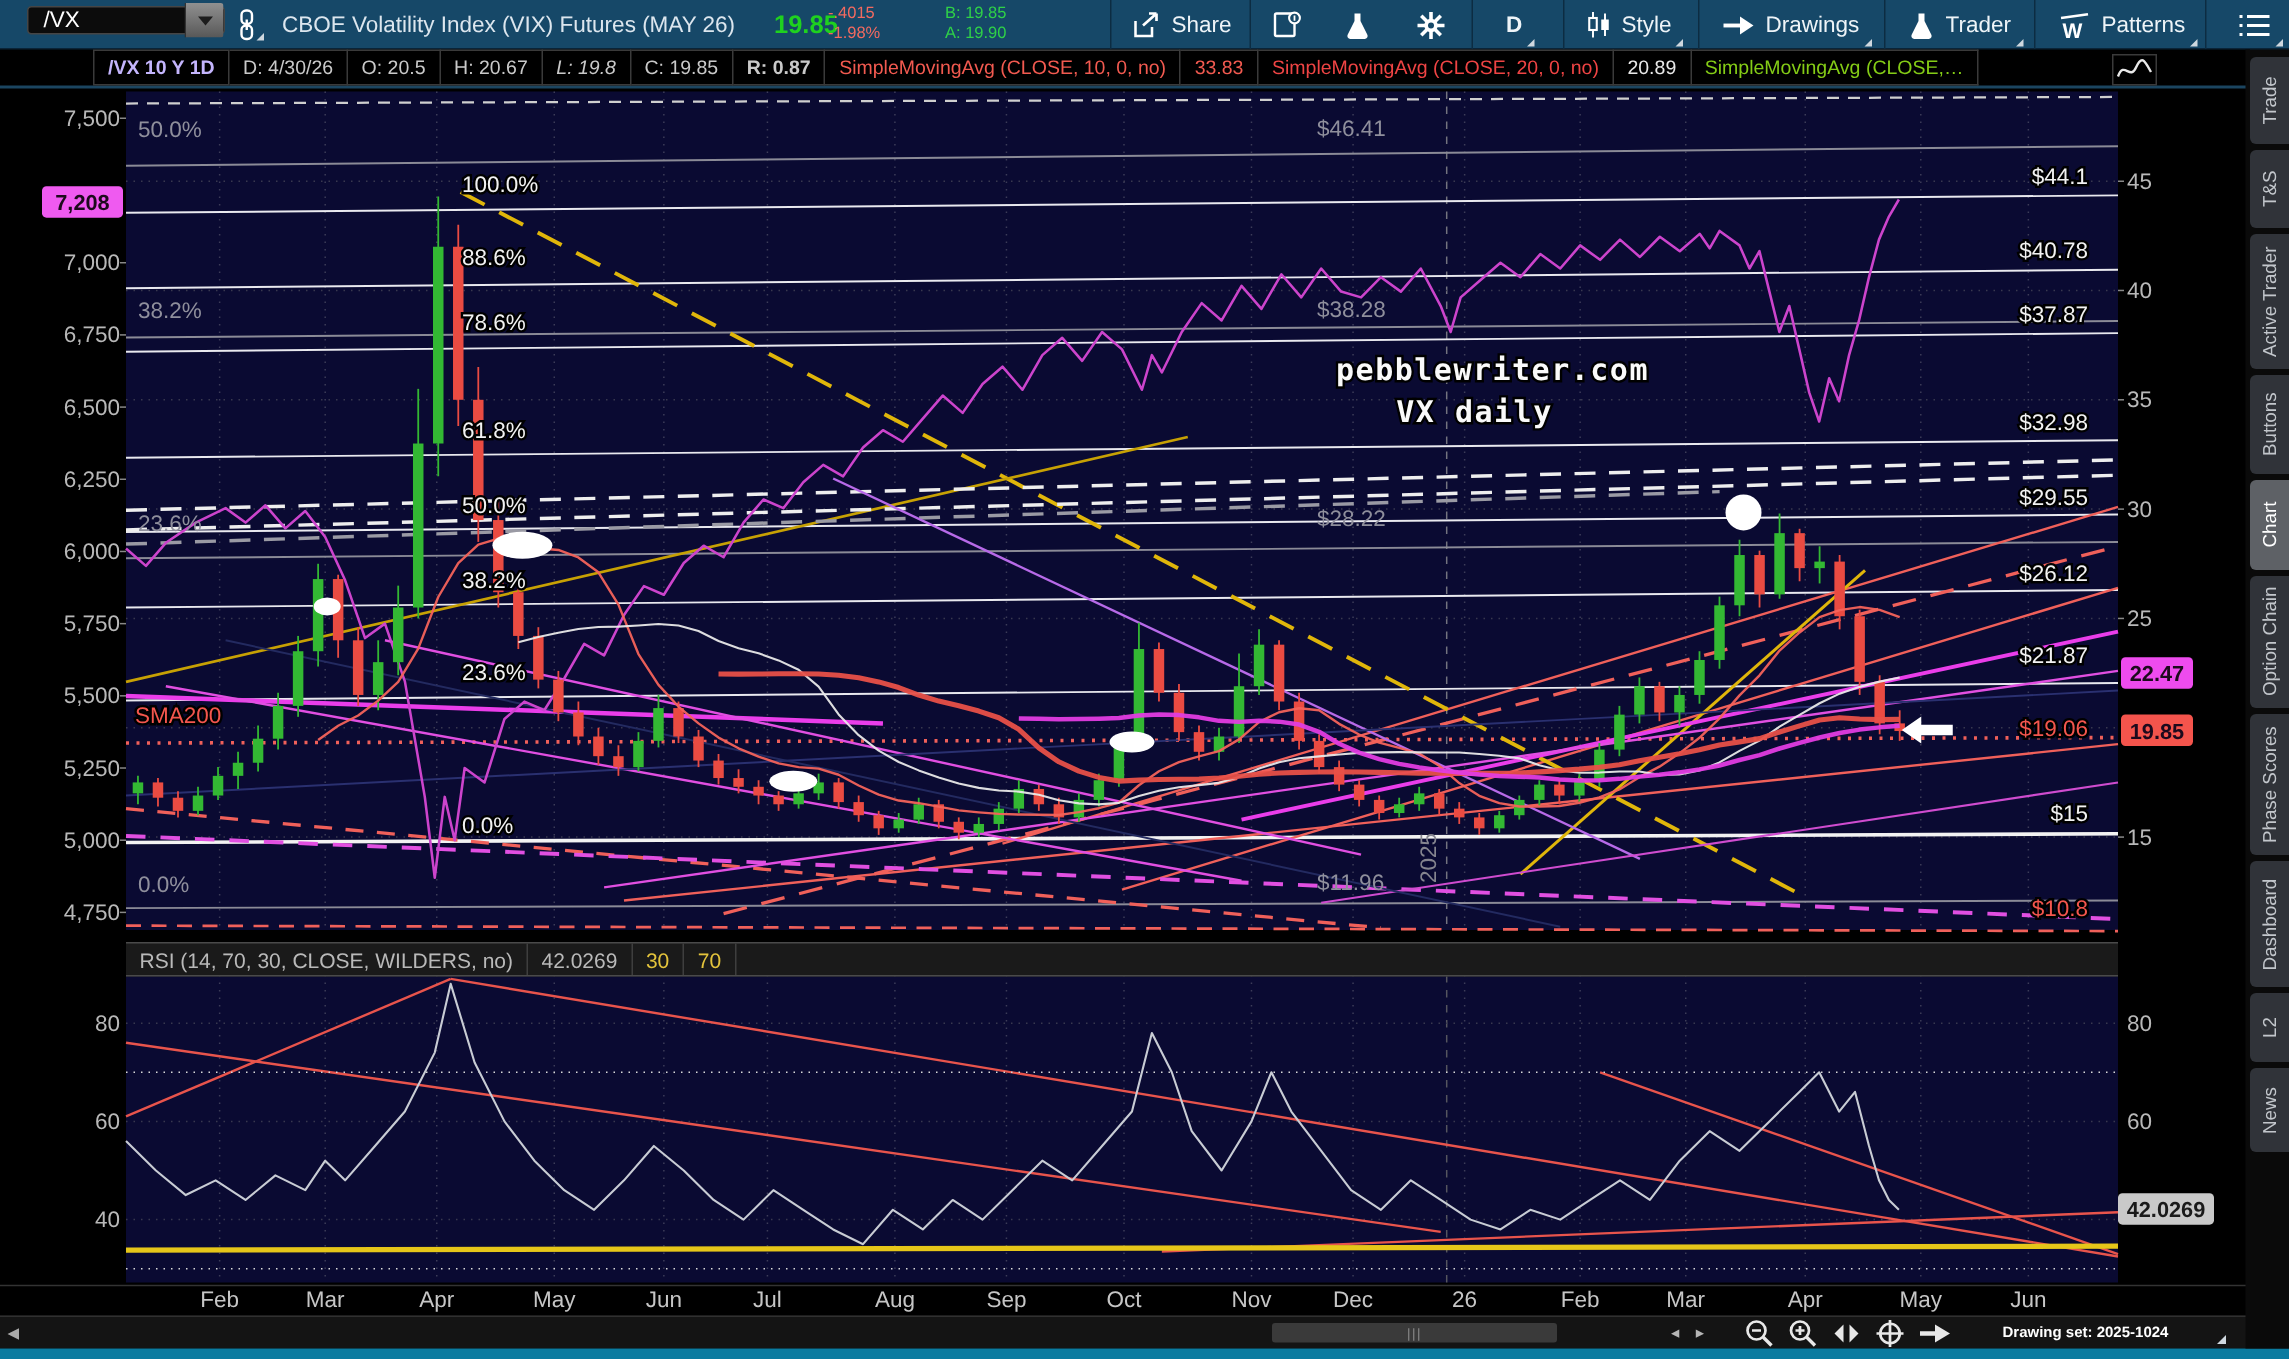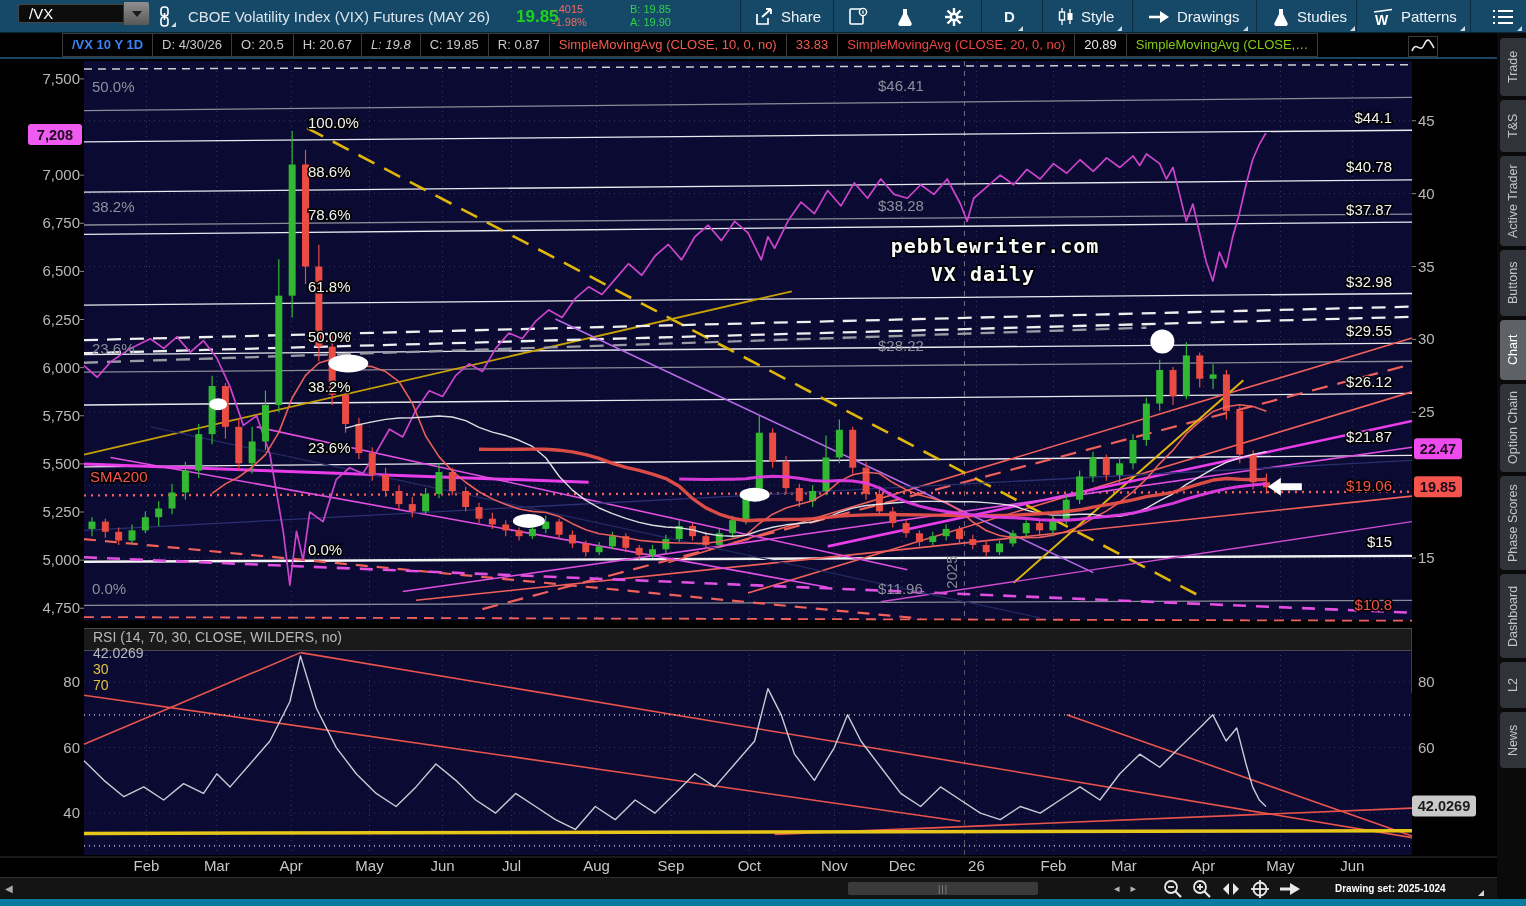--- a/index.html
+++ b/index.html
@@ -35,22 +35,22 @@
     line-height:22px; padding:0 9px; white-space:nowrap; }
   .hcell:first-child { border-left:1px solid #3a3a3a; color:#fff; font-weight:bold; }
   .hicon { position:absolute; left:1408px; top:36px; width:30px; height:21px; border:1px solid #3a3a3a;
     display:flex; align-items:center; justify-content:center; }
 
   
   #chart { position:absolute; left:0; top:59px; }
 
   
   .rsi-header { position:absolute; left:84px; top:628px; width:1328px; height:23px; background:#1a1a1a;
-    border-top:1px solid #4a4a4a; border-bottom:1px solid #4a4a4a; display:flex; 
-    font-size:14px; color:#b9b9b9;flex-direction:column; }
+    border-top:1px solid #4a4a4a; border-bottom:1px solid #4a4a4a; display:flex; align-items:center;
+    font-size:14px; color:#b9b9b9; }
   .rsi-header .seg { padding:0 9px; height:100%; display:flex; align-items:center; border-right:1px solid #3e3e3e; }
   .rsi-header .lvl { color:#e3c33c; }
 
   
   .statusbar { position:absolute; left:0; top:877px; width:1526px; height:22px; background:#141414;
     border-top:1px solid #303030; }
   .sb-left-arrow { position:absolute; left:5px; top:5px; color:#aaa; font-size:10px; }
   .sb-thumb { position:absolute; left:848px; top:4px; width:190px; height:13px; background:#3a3a3a;
     border-radius:2px; display:flex; align-items:center; justify-content:center; color:#8a8a8a;
     font-size:9px; letter-spacing:1px; }
@@ -157,21 +157,21 @@
         <path d="M12 1 L21 7 L12 13 Z" fill="#fff"></path>
       </svg>
       <span>Drawings</span>
       <span class="corner"></span>
     </div>
     <div class="tb-sep" style="left:1256px"></div>
     <div class="tbtn" style="left:1262px">
       <svg width="18" height="20" viewBox="0 0 18 20">
         <path d="M7 2 h4 v5 l4.5 9 a2 2 0 0 1 -1.8 3 h-9.4 a2 2 0 0 1 -1.8 -3 L7 7 Z" fill="#fff"></path>
       </svg>
-      <span>Studies</span>
+      <span>Trader</span>
       <span class="corner"></span>
     </div>
     <div class="tb-sep" style="left:1356px"></div>
     <div class="tbtn" style="left:1362px">
       <svg width="22" height="18" viewBox="0 0 22 18">
         <line x1="2" y1="4" x2="20" y2="1.5" stroke="#fff" stroke-width="1.6"></line>
         <text x="3" y="17" fill="#fff" font-size="14" font-weight="bold" font-family="Liberation Sans, sans-serif">W</text>
       </svg>
       <span>Patterns</span>
       <span class="corner"></span>
@@ -186,27 +186,27 @@
             <line x1="6" y1="8" x2="21" y2="8"></line>
         <line x1="1" y1="14" x2="3" y2="14"></line>
             <line x1="6" y1="14" x2="21" y2="14"></line>
           </g>
       </svg>
       <span class="corner"></span>
     </div>
   </div>
 
   <div class="chart-header" id="hdr-row">
-      <span class="hcell" style="color: #3b82f6; font-weight: bold;">/VX 10 Y 1D</span>
+      <span class="hcell" style="color: #c4b5fd; font-weight: bold;">/VX 10 Y 1D</span>
       <span class="hcell" style="color: rgb(201, 201, 201);">D: 4/30/26</span>
       <span class="hcell" style="color: rgb(201, 201, 201);">O: 20.5</span>
       <span class="hcell" style="color: rgb(201, 201, 201);">H: 20.67</span>
       <span class="hcell" style="color: rgb(201, 201, 201); font-style: italic;">L: 19.8</span>
       <span class="hcell" style="color: rgb(201, 201, 201);">C: 19.85</span>
-      <span class="hcell" style="color: rgb(201, 201, 201);">R: 0.87</span>
+      <span class="hcell" style="color: rgb(201, 201, 201); font-weight: bold;">R: 0.87</span>
       <span class="hcell" style="color: rgb(242, 90, 80);">SimpleMovingAvg (CLOSE, 10, 0, no)</span>
       <span class="hcell" style="color: rgb(242, 90, 80);">33.83</span>
       <span class="hcell" style="color: #ef4444;">SimpleMovingAvg (CLOSE, 20, 0, no)</span>
       <span class="hcell" style="color: rgb(232, 232, 232); text-align: center;">20.89</span>
       <span class="hcell" style="color: #84cc16; text-align: right;">SimpleMovingAvg (CLOSE,…</span>
     </div>
   <div class="hicon">
     <svg width="26" height="17" viewBox="0 0 26 17">
       <path d="M2 13 C6 2, 10 16, 14 7 S 20 3, 24 10" fill="none" stroke="#e8e8e8" stroke-width="1.6"></path>
     </svg>

